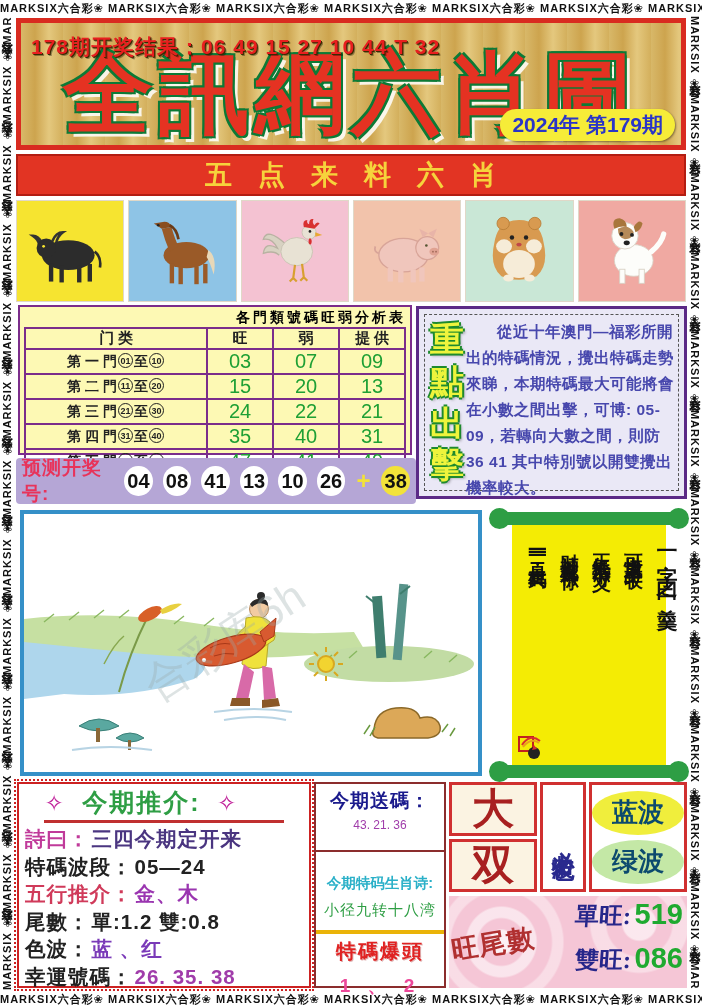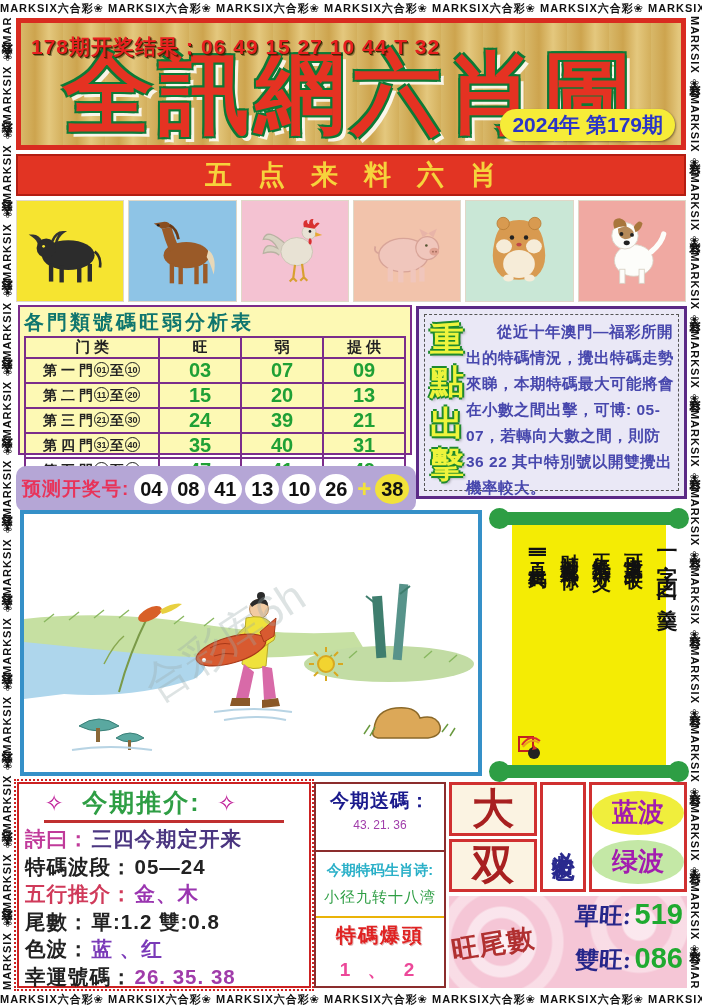--- a/index.html
+++ b/index.html
@@ -24,37 +24,37 @@
   
   .subtitle{position:absolute;left:16px;top:154px;width:670px;height:42px;background:#e23423;border:2px solid #b31d12;
     display:flex;align-items:center;justify-content:center;}
   .subtitle span{font-size:27px;font-weight:bold;color:#f6d33c;letter-spacing:26px;text-indent:26px;font-family:"Liberation Serif","DejaVu Serif",serif;}
   
   .animals{position:absolute;left:16px;top:200px;width:670px;height:102px;display:flex;gap:4px;}
   .animal{flex:1;display:flex;align-items:center;justify-content:center;border:1px solid #e0d8c8;}
   .animal svg{width:88px;height:92px;}
   
   .table-wrap{position:absolute;left:18px;top:305px;width:394px;height:150px;background:#fdf9b4;border:2px solid #7b2d8b;padding:2px 4px;}
-  .tbl-title{text-align:left;font-size:20px;font-weight:bold;color:#0f766e;letter-spacing:3px;font-family:"Liberation Serif","DejaVu Serif",serif;}
+  .tbl-title{text-align:right;font-size:14px;font-weight:bold;color:#000000;letter-spacing:3px;font-family:"Liberation Serif","DejaVu Serif",serif;}
   table.an{width:100%;border-collapse:collapse;}
   table.an td,table.an th{border:2px solid #7b2d8b;padding:0 2px;height:20px;}
   table.an th{font-size:15px;color:#222;font-weight:bold;font-family:"Liberation Serif","DejaVu Serif",serif;}
   td.lbl{font-size:14px;font-weight:bold;color:#222;white-space:nowrap;text-align:center;font-family:"Liberation Serif","DejaVu Serif",serif;}
-  td.num{font-size:20px;font-weight:bold;color:#1fa035;text-align:center;width:82px;}
+  td.num{font-size:20px;font-weight:normal;color:#1fa035;text-align:center;width:66px;}
   .circ{display:inline-block;width:15px;height:15px;border:1px solid #222;border-radius:50%;font-size:9px;line-height:14px;text-align:center;margin:0 1px;vertical-align:2px;font-family:"Liberation Sans",sans-serif;}
   
   .focus{position:absolute;left:416px;top:306px;width:271px;height:193px;border:3px solid #5b2a86;background:#eae8f6;padding:5px;}
   .focus-inner{width:100%;height:100%;border:1px dashed #555;display:flex;padding:4px 3px;}
   .focus-title{width:38px;display:flex;flex-direction:column;justify-content:space-around;align-items:center;}
   .focus-title span{font-size:34px;font-weight:bold;color:#eef43c;line-height:1.1;font-family:"Liberation Serif","DejaVu Serif",serif;
     text-shadow:-2px 0 0 #1e8a2e,2px 0 0 #1e8a2e,0 -2px 0 #1e8a2e,0 2px 0 #1e8a2e,2px 2px 3px rgba(0,0,0,.4);}
   .focus-body{flex:1;font-size:15.5px;font-weight:bold;color:#4747ad;line-height:1.68;text-indent:2em;letter-spacing:.5px;}
   
-  .predict{position:absolute;left:16px;top:458px;width:400px;height:46px;background:#b5a6d6;border-radius:10px;
-    display:flex;align-items:center;padding:0 6px;gap:3px;margin-top:8px;}
+  .predict{position:absolute;left:16px;top:458px;width:400px;height:46px;background:#b5a6d6;border-radius:4px;
+    display:flex;align-items:center;padding:0 6px;gap:10px;}
   .predict .plabel{font-size:19px;font-weight:bold;color:#e8335a;margin-right:2px;letter-spacing:1px;}
   .pnum{display:inline-flex;width:34px;height:30px;background:#fff;border-radius:50%;align-items:center;justify-content:center;
     font-size:20px;font-weight:bold;color:#111;text-align:center;}
   .pplus{font-size:24px;font-weight:bold;color:#f2e23a;margin:0 1px;}
   .pnum.special{background:#f2e23a;}
   
   .art{position:absolute;left:20px;top:510px;width:462px;height:266px;border:4px solid #3590c8;background:#fff;}
   .art svg{width:100%;height:100%;display:block;}
   
   .scroll{position:absolute;left:490px;top:512px;width:198px;height:272px;}
@@ -75,38 +75,38 @@
   .rec-title .dia{color:#c0209a;font-size:23px;}
   .rec-line{font-size:20.5px;font-weight:bold;color:#222;height:27.5px;white-space:nowrap;font-family:"Liberation Serif","DejaVu Serif",serif;letter-spacing:1px;}
   .rec-line .val{margin-left:2px;}
   .rec-line:nth-child(2) .lab{color:#c03a9a;} .rec-line:nth-child(2) .val{color:#4a3580;}
   .rec-line:nth-child(4) .lab{color:#d03a5a;} .rec-line:nth-child(4) .val{color:#9a35b0;}
   .rec-line:nth-child(6) .val{color:#7a3ab8;}
   .rec-line:nth-child(7) .val{color:#a03caa;}
   
   .mid{position:absolute;left:314px;top:782px;width:132px;height:206px;border:2px solid #8b2d2d;text-align:center;}
   .mid-s1{height:68px;border-bottom:2px solid #8b2d2d;padding-top:4px;}
-  .mid-s2{height:66px;border-bottom:2px solid #eab308;padding-top:9px;}
+  .mid-s2{height:82px;border-bottom:4px solid #eab308;padding-top:22px;}
   .mid-s3{height:64px;padding-top:4px;}
   .songma-l{font-size:19px;font-weight:bold;color:#1a1a8c;letter-spacing:1px;font-family:"Liberation Serif","DejaVu Serif",serif;}
   .songma-v{font-size:12px;font-weight:normal;color:#a03caa;margin-top:4px;}
   .sx-l{font-size:14.5px;font-weight:bold;color:#2ab0c8;}
   .sx-v{font-size:15px;color:#2e9e44;margin-top:8px;letter-spacing:1px;}
   .bt-l{font-size:20px;font-weight:bold;color:#e02222;letter-spacing:2px;font-family:"Liberation Serif","DejaVu Serif",serif;text-shadow:1px 1px 0 rgba(150,0,0,.3);}
   .bt-v{font-size:19px;font-weight:bold;color:#ec4899;margin-top:8px;letter-spacing:6px;}
   
   .rp{position:absolute;left:449px;top:782px;width:238px;height:206px;}
   .rp-top{display:grid;grid-template-columns:88px 46px 1fr;gap:3px;height:110px;}
   .rp-bigcol{display:flex;flex-direction:column;gap:3px;}
   .rp-big{flex:1;border:3px solid #d03030;background:#fbf3e2;display:flex;align-items:center;justify-content:center;
     font-size:42px;font-weight:bold;color:#a82020;font-family:"Liberation Serif","DejaVu Serif",serif;line-height:1;}
   .rp-bizhong{border:3px solid #d03030;background:#fff;display:flex;align-items:center;justify-content:center;
     writing-mode:vertical-rl;font-size:23px;font-weight:bold;color:#2a2a8e;letter-spacing:2px;font-family:"Liberation Serif","DejaVu Serif",serif;}
   .rp-waves{border:3px solid #d03030;background:#fff;display:flex;flex-direction:column;align-items:center;justify-content:center;gap:5px;}
-  .wave{width:92px;height:44px;border-radius:50%;display:flex;align-items:center;justify-content:center;font-size:26px;font-weight:bold;color:#a21caf;}
+  .wave{width:92px;height:44px;border-radius:50%;display:flex;align-items:center;justify-content:center;font-size:26px;font-weight:bold;color:#0c4a6e;}
   .wave.blue-wave{background:#f0ee3c;} .wave.green-wave{background:#c4e8a6;}
   .rp-bottom{position:relative;margin-top:4px;height:92px;background:#f5c6d6;overflow:hidden;
     background-image:radial-gradient(circle at 22% 50%,rgba(255,255,255,.75) 0 6%,transparent 7% 12%,rgba(255,255,255,.55) 13% 18%,transparent 19% 26%,rgba(255,255,255,.4) 27% 32%,transparent 33%),
                      radial-gradient(circle at 80% 30%,rgba(255,255,255,.6) 0 8%,transparent 9% 16%,rgba(255,255,255,.4) 17% 24%,transparent 25%);}
   .wws{position:absolute;left:2px;top:30px;font-size:27px;font-weight:bold;color:#b03030;transform:rotate(-9deg);letter-spacing:1px;font-family:"Liberation Serif","DejaVu Serif",serif;}
   .ww-row{position:absolute;right:4px;white-space:nowrap;}
   .ww-row .wl{font-size:24px;font-weight:bold;color:#26268a;font-family:"Liberation Serif","DejaVu Serif",serif;transform:skew(-4deg);display:inline-block;}
   .ww-row .wv{font-size:29px;font-weight:bold;color:#1faa30;margin-left:4px;}
   .ww-row.r1{top:2px;} .ww-row.r2{top:46px;}
 </style>
@@ -238,21 +238,21 @@
       </tr>
       <tr>
         <td class="lbl"><span>第 二 門</span><span class="circ">11</span><span>至</span><span class="circ">20</span></td>
         <td class="num">15</td>
         <td class="num">20</td>
         <td class="num">13</td>
       </tr>
       <tr>
         <td class="lbl"><span>第 三 門</span><span class="circ">21</span><span>至</span><span class="circ">30</span></td>
         <td class="num">24</td>
-        <td class="num">39</td>
+        <td class="num">22</td>
         <td class="num">21</td>
       </tr>
       <tr>
         <td class="lbl"><span>第 四 門</span><span class="circ">31</span><span>至</span><span class="circ">40</span></td>
         <td class="num">35</td>
         <td class="num">40</td>
         <td class="num">31</td>
       </tr>
       <tr>
         <td class="lbl"><span>第 五 門</span><span class="circ">41</span><span>至</span><span class="circ">49</span></td>
@@ -265,21 +265,21 @@
   </div>
 
   <div class="focus">
     <div class="focus-inner">
       <div class="focus-title">
         <span>重</span>
         <span>點</span>
         <span>出</span>
         <span>擊</span>
       </div>
-      <div class="focus-body">從近十年澳門—福彩所開出的特碼情況，攪出特碼走勢來睇，本期特碼最大可能將會在小數之間出擊，可博: 05-07，若轉向大數之間，則防 36 22 其中特別號以開雙攪出機率較大。</div>
+      <div class="focus-body">從近十年澳門—福彩所開出的特碼情況，攪出特碼走勢來睇，本期特碼最大可能將會在小數之間出擊，可博: 05-09，若轉向大數之間，則防 36 41 其中特別號以開雙攪出機率較大。</div>
     </div>
   </div>
 
   <div class="predict">
     <span class="plabel">预测开奖号:</span>
     <span class="pnum">04</span>
     <span class="pnum">08</span>
     <span class="pnum">41</span>
     <span class="pnum">13</span>
     <span class="pnum">10</span>

